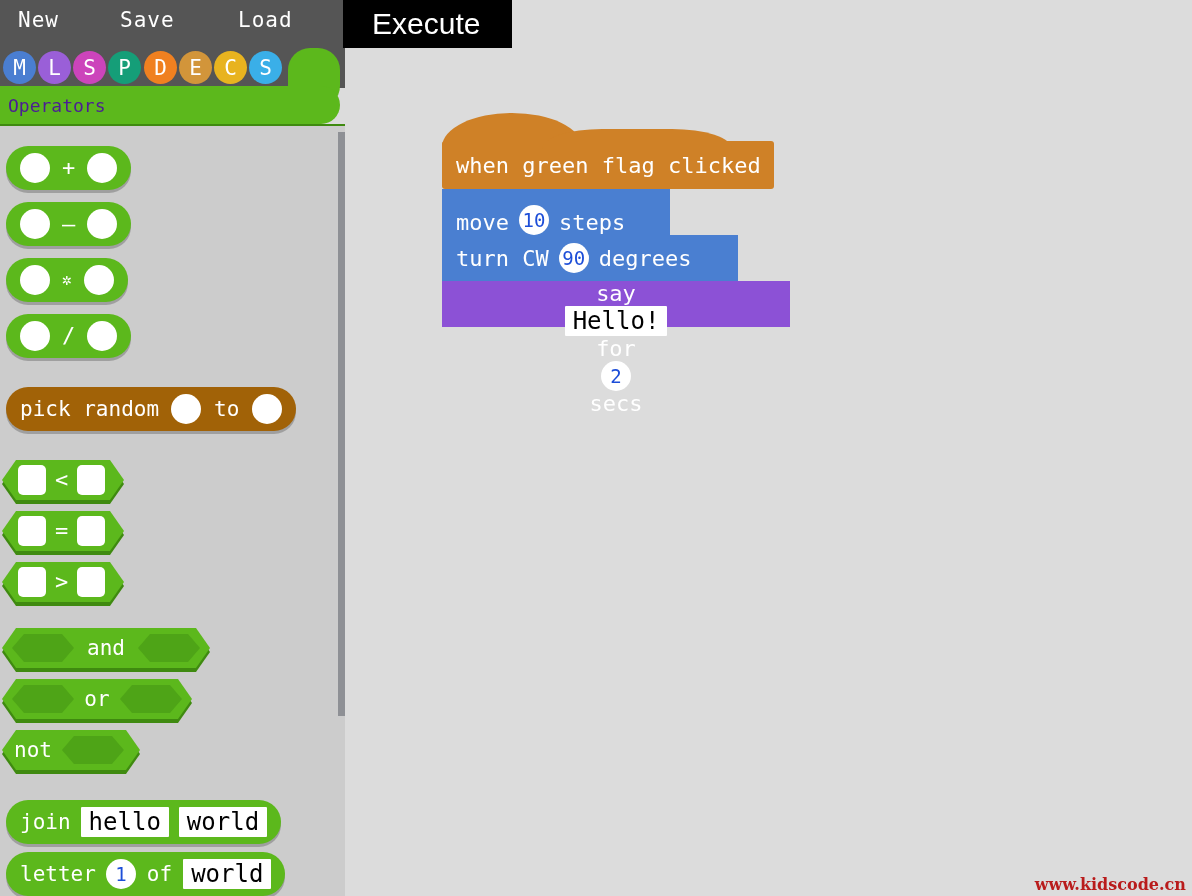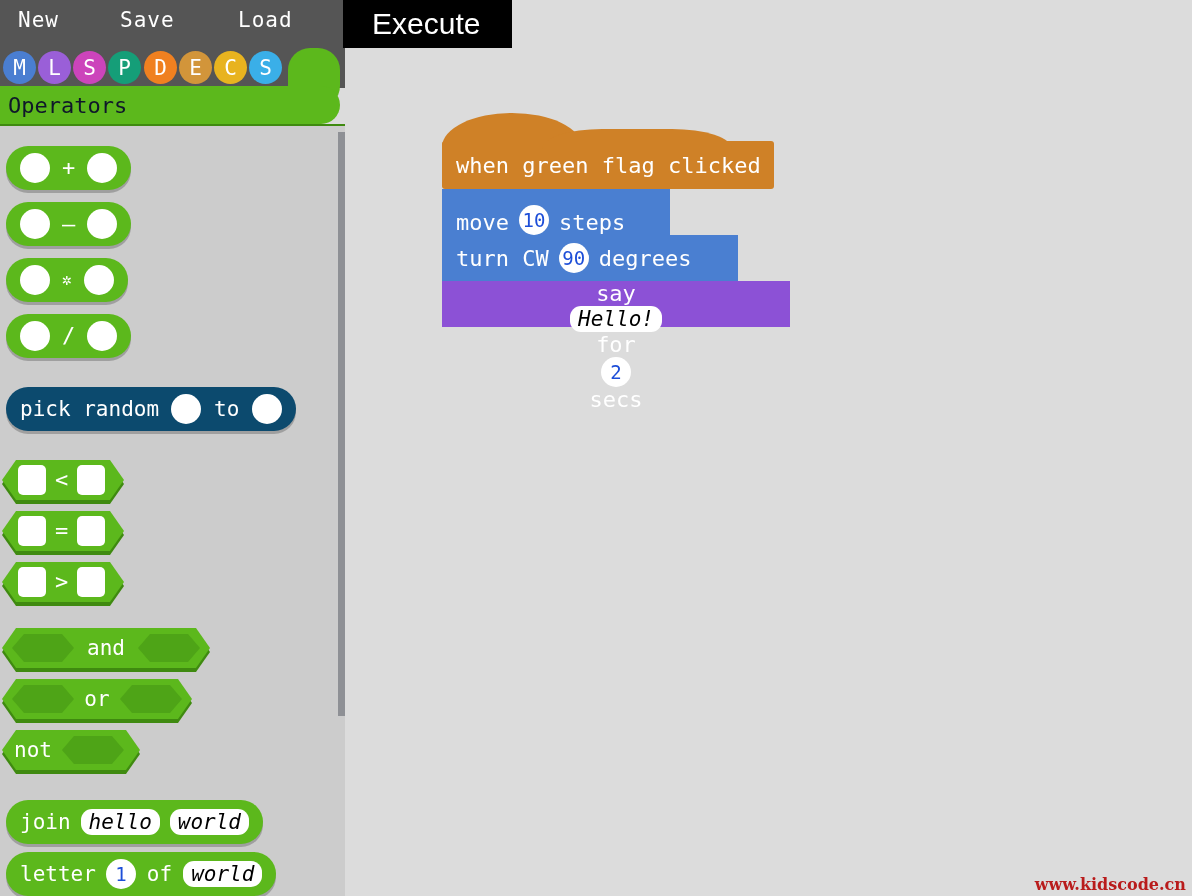--- a/index.html
+++ b/index.html
@@ -61,23 +61,23 @@
     position:absolute;left:0;top:82px;width:345px;height:44px;
   }
   #category-tab-stub{
     position:absolute;left:288px;top:-34px;width:52px;height:60px;
     background:#5cb81c;border-radius:22px;
   }
   #category-title{
     position:absolute;left:0;top:4px;width:340px;height:38px;
     background:#5cb81c;
     border-radius:0 19px 19px 0;
-    color:#0f172a;
-    font-family:"DejaVu Sans Mono", monospace;
-    font-size:22px;
+    color:#4c1d95;
+    font-family:"DejaVu Sans Mono", monospace;
+    font-size:18px;
     display:flex;align-items:center;
     padding-left:8px;box-sizing:border-box;
     user-select:none;
   }
   #category-title-underline{
     position:absolute;left:0;top:42px;width:345px;height:4px;background:#3f8a10;
   }
 
   
   #palette{
@@ -149,27 +149,26 @@
   .hex-slot{
     height:28px;width:62px;flex:none;
     background:#4ea417;
     clip-path: polygon(12px 0, calc(100% - 12px) 0, 100% 50%, calc(100% - 12px) 100%, 12px 100%, 0 50%);
     border:0;
   }
 
   
   .slot-text{
     background:#ffffff;color:#000000;
-    border-radius:11px;
-    font-family:"DejaVu Sans Mono", monospace;
-    font-size:21px;
+    border-radius:1px;
+    font-family:"DejaVu Sans Mono", monospace;
+    font-size:24px;
     padding:1px 8px;
     flex:none;
     white-space:nowrap;
-    font-style:italic;
   }
   .slot-num{
     background:#ffffff;color:#1d4ed8;
     border-radius:50%;
     width:30px;height:30px;
     font-family:"DejaVu Sans Mono", monospace;
     font-size:19px;
     display:flex;align-items:center;justify-content:center;
     flex:none;
   }
@@ -293,21 +292,21 @@
     <span class="op-sym" style="font-size:16px;">✲</span>
     <span class="slot-round"></span>
   </div>
 
   <div class="op-block op-round" id="op-div" style="left: 6px; top: 188px; background: rgb(92, 184, 28);">
     <span class="slot-round"></span>
     <span class="op-sym">/</span>
     <span class="slot-round"></span>
   </div>
 
-  <div class="op-block op-round" id="op-pick-random" style="left: 6px; top: 261px; background: #0c4a6e;">
+  <div class="op-block op-round" id="op-pick-random" style="left: 6px; top: 261px; background: #a16207;">
     <span class="op-text">pick random</span>
     <span class="sp" style="display:inline-block;width:12px;"></span>
     <span class="slot-round"></span>
     <span class="op-text" style="margin:0 13px;">to</span>
     <span class="slot-round"></span>
   </div>
 
   <div class="hex-shadow" style="left:2px;top:338px;width:122px;"></div>
   <div class="hex" id="op-lt" style="left: 2px; top: 334px; width: 122px; background: rgb(92, 184, 28);">
     <span class="slot-square"></span>

